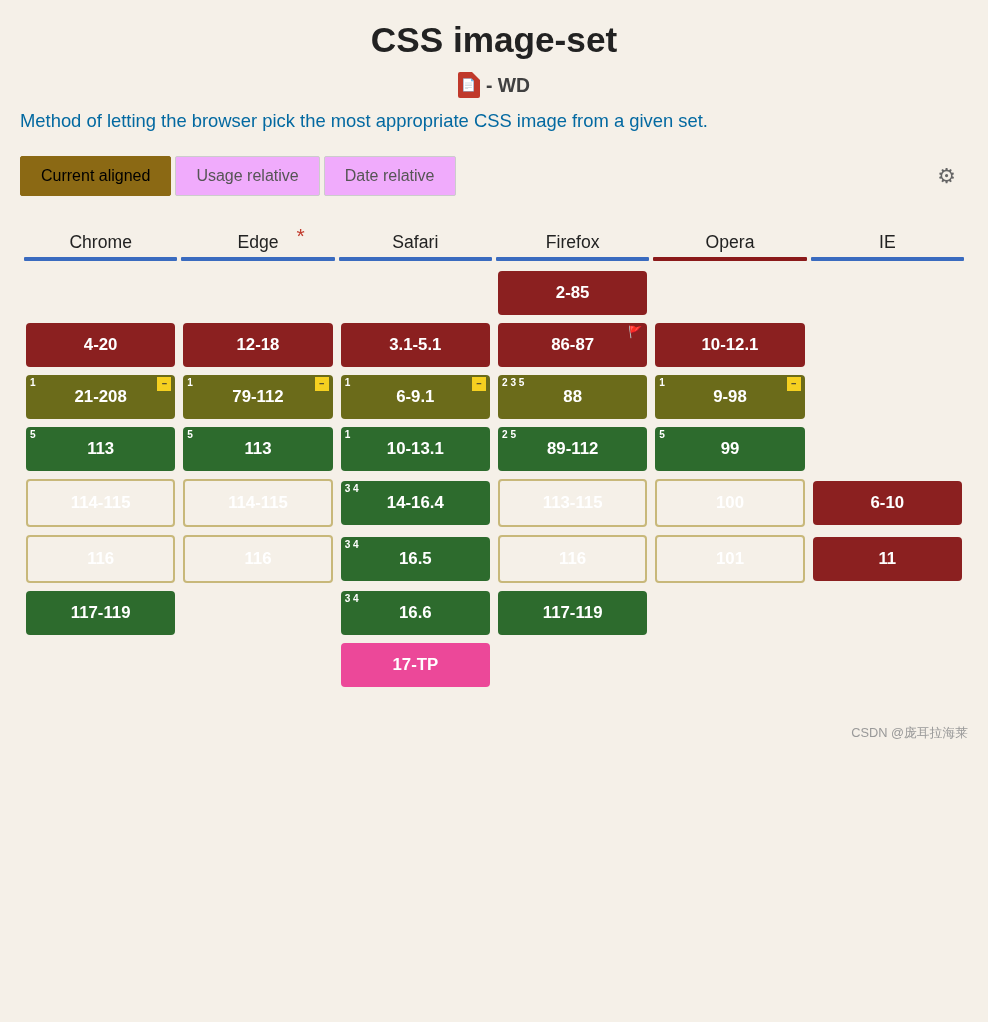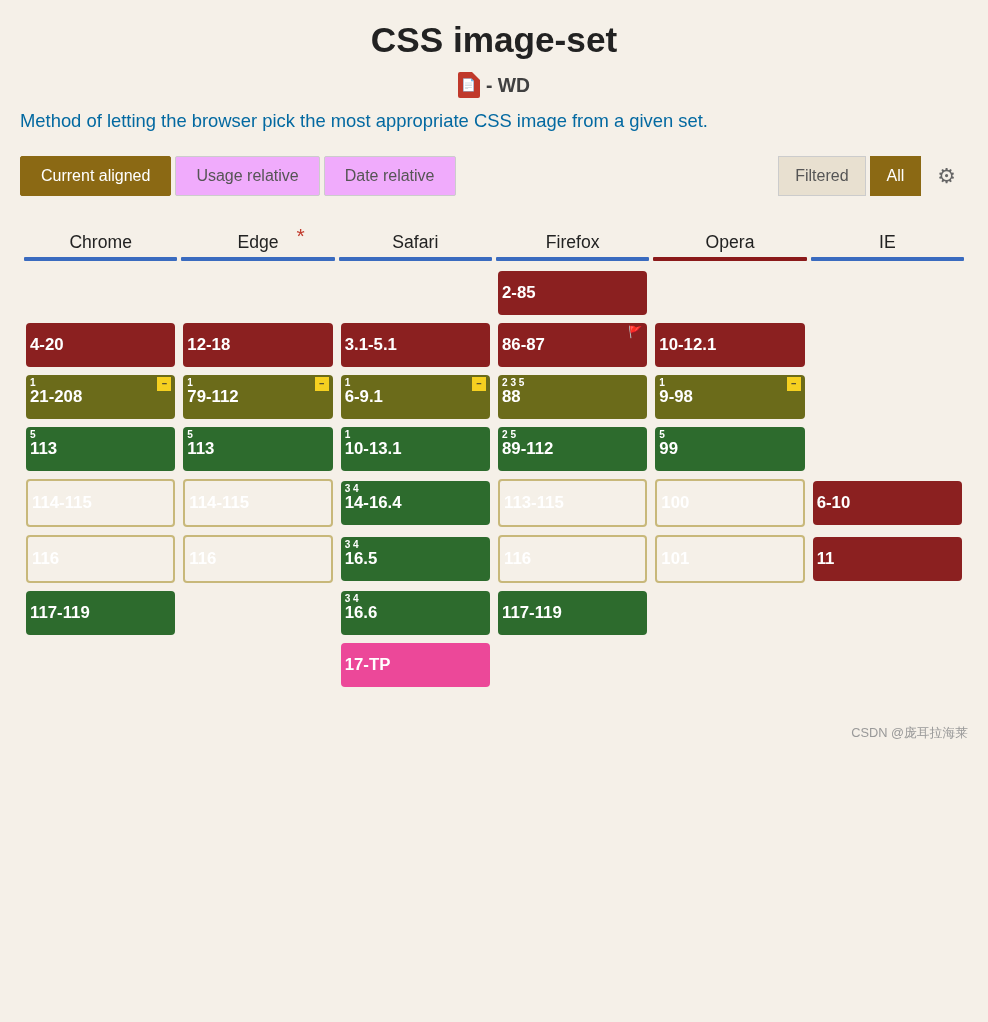--- a/index.html
+++ b/index.html
@@ -72,21 +72,21 @@
       padding: 10px 20px;
       border: 1px solid #ccc;
       background: #f0abfc;
       color: #555;
       font-size: 1em;
       cursor: pointer;
       border-radius: 2px;
     }
     .tab-btn.active {
       background: #8B6914;
-      color: #ffffff;
+      color: #000000;
       border-color: #8B6914;
     }
     .tab-separator {
       flex: 1;
     }
     .filter-group {
       display: flex;
       align-items: center;
       gap: 4px;
     }
@@ -133,20 +133,21 @@
     }
     .col-line {
       height: 4px;
       border-radius: 1px;
       margin-top: 4px;
     }
     .blue-line { background: #3a6bbf; }
     .dark-red-line { background: #8B1a1a; }
     .cell {
       border-radius: 4px;
+      text-align: center;
       font-size: 1.05em;
       font-weight: bold;
       padding: 12px 4px;
       color: white;
       position: relative;
       min-width: 80px;
     }
     .cell-empty {
       background: transparent;
     }
@@ -208,24 +209,20 @@
   </span>
 </div>
 
 <p class="description">Method of letting the browser pick the most appropriate CSS image from a given set.</p>
 
 <div class="tabs-row">
   <button class="tab-btn active">Current aligned</button>
   <button class="tab-btn">Usage relative</button>
   <button class="tab-btn">Date relative</button>
   <div class="tab-separator"></div>
-  <div class="filter-group">
-    <button class="filter-btn">Filtered</button>
-    <button class="filter-btn active">All</button>
-  </div>
   <button class="gear-btn">⚙</button>
 </div>
 
 <table class="browser-table">
   <thead>
     <tr>
       <th>
         <span>Chrome</span>
         <div class="col-line blue-line"></div>
       </th>

